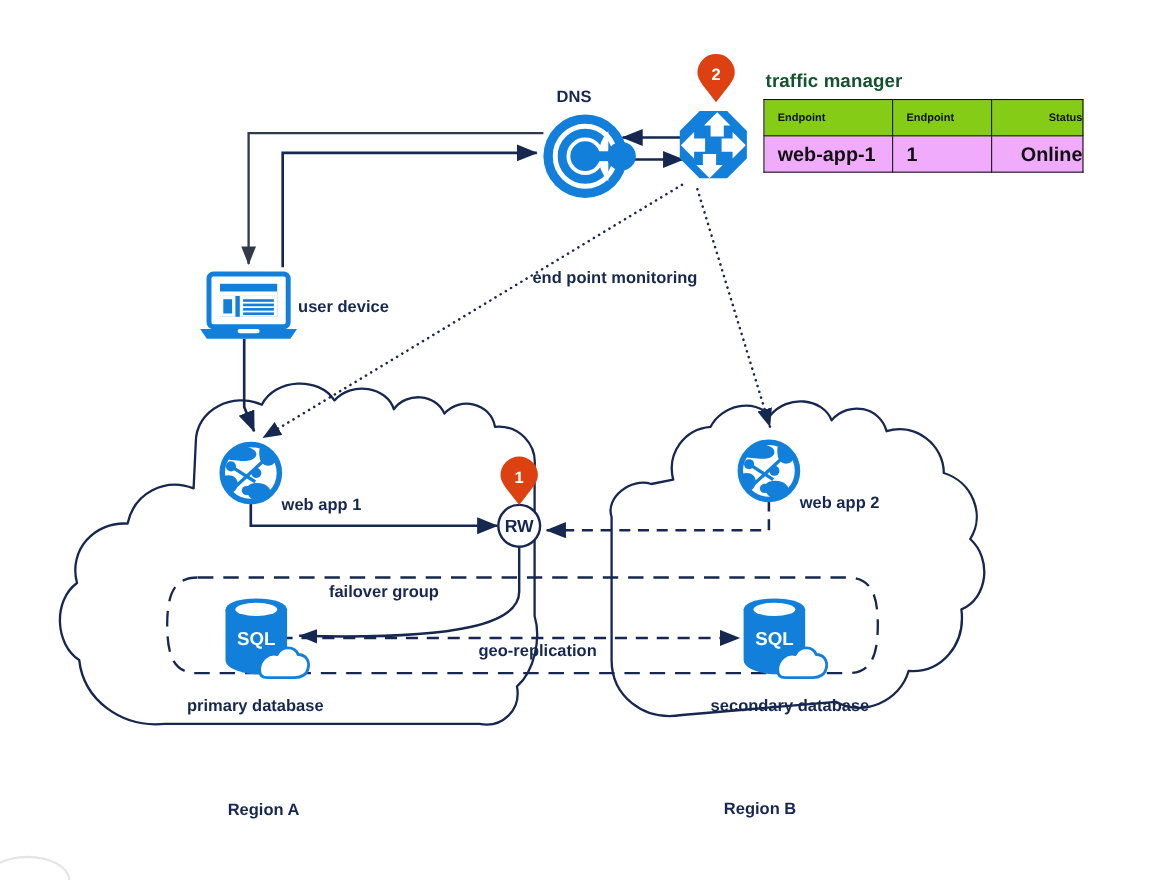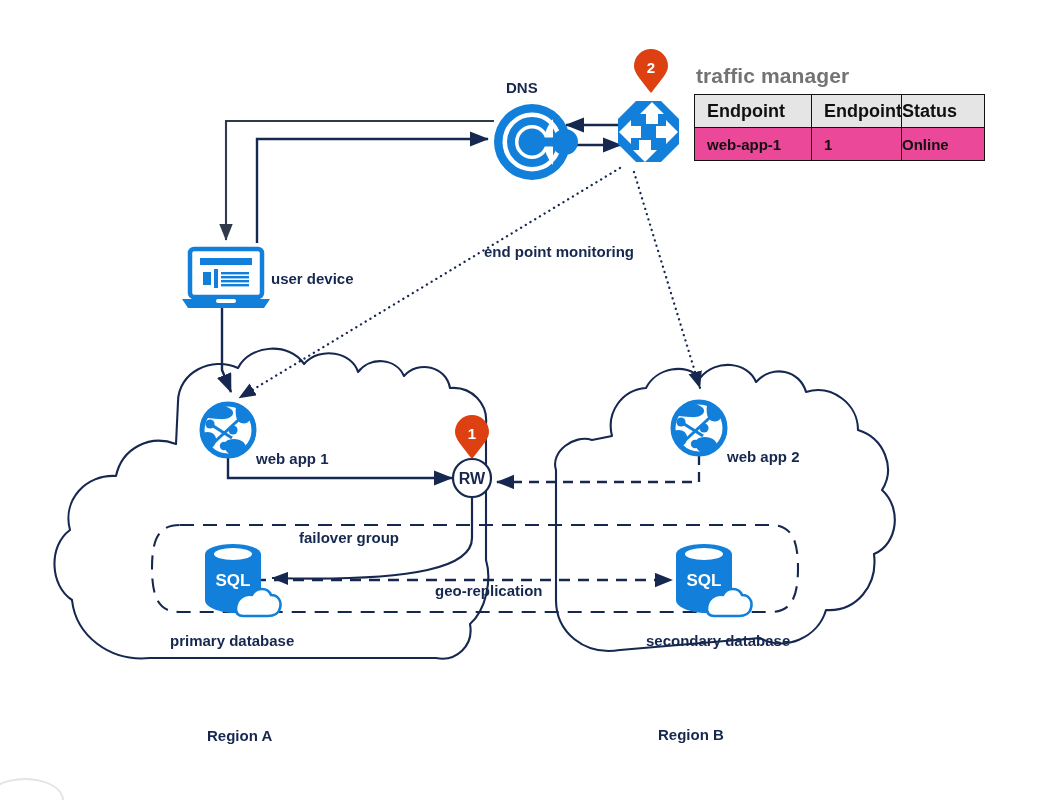--- a/index.html
+++ b/index.html
@@ -55,49 +55,49 @@
   
   #tm-block {
     position: absolute;
     left: 694px;
     top: 64px;
     width: 292px;
   }
   #tm-title {
     font-family: "Liberation Sans", sans-serif;
     font-weight: bold;
-    font-size: 21px;
-    color: #737373;
+    font-size: 17px;
+    color: #14532d;
     margin: 0 0 6px 2px;
     letter-spacing: 0.1px;
   }
   table#tm-table {
     border-collapse: collapse;
     width: 290px;
     table-layout: fixed;
   }
   table#tm-table th,
   table#tm-table td {
     border: 1.6px solid #121212;
     font-family: "Liberation Sans", sans-serif;
     font-weight: bold;
-    font-size: 15px;
+    font-size: 18px;
     color: #101010;
     height: 33px;
     padding: 0 0 0 12px;
     text-align: left;
-    background: #ec4899;
+    background: #f0abfc;
     box-sizing: border-box;
   }
   table#tm-table th {
-    background: #e5e5e5;
-    font-size: 18px;
+    background: #84cc16;
+    font-size: 10px;
   }
   table#tm-table th.col-status,
-  table#tm-table td.col-status { text-align: left; padding-left: 0; }
+  table#tm-table td.col-status { text-align: right; padding-left: 0; }
   .status-online-green { color: #00c431; }
   .status-online-plain { color: #101010; }
   #tm-table col.c1 { width: 117px; }
   #tm-table col.c2 { width: 90px; }
   #tm-table col.c3 { width: 83px; }
 
   .wm-arc {
     position: absolute;
     left: -14px;
     top: 778px;

